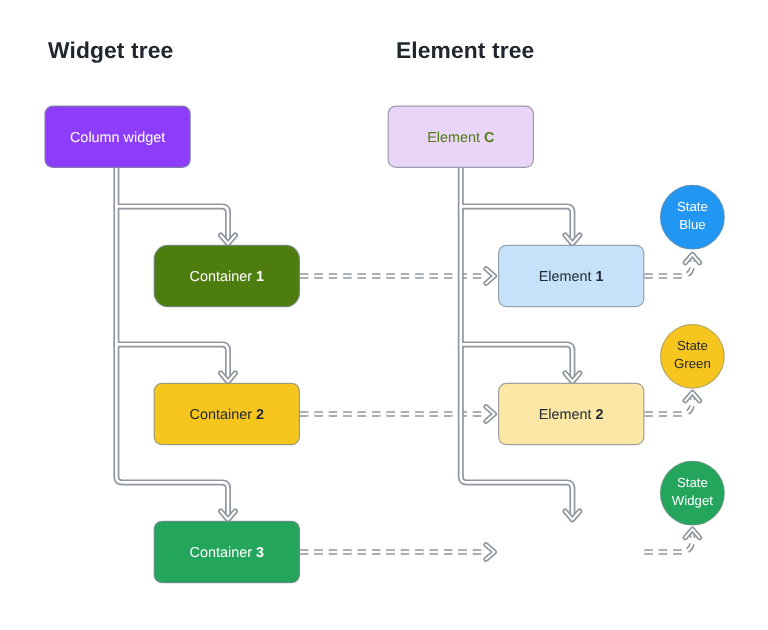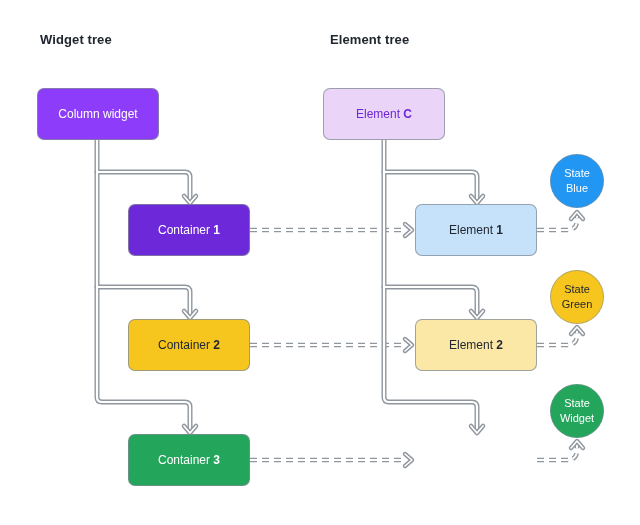--- a/index.html
+++ b/index.html
@@ -1,21 +1,21 @@
 <!DOCTYPE html>
 <html><head>
 <meta charset="utf-8">
 <style>
   html,body{margin:0;padding:0;background:#fff;}
   #stage{
     position:relative;width:640px;height:525px;background:#fff;overflow:hidden;
     font-family:"Liberation Sans",sans-serif;
   }
   .heading{
-    position:absolute;top:32px;font-size:13px;font-weight:700;letter-spacing:.1px;
+    position:absolute;top:32px;font-size:19px;font-weight:700;letter-spacing:.1px;
   }
   #heading-widget{left:40px;}
   #heading-element{left:330px;}
   svg#wires{position:absolute;left:0;top:0;pointer-events:none;}
   .node{
     position:absolute;width:122px;height:52px;box-sizing:border-box;
     border:1.5px solid rgba(130,140,150,.75);border-radius:7px;
     display:flex;align-items:center;justify-content:center;
     font-size:12px;font-weight:500;white-space:nowrap;
   }
@@ -115,31 +115,31 @@
       <path d="M184 426 L190 433 L196 426"></path>
       <path d="M471 196 L477 203 L483 196"></path>
       <path d="M471 311 L477 318 L483 311"></path>
       <path d="M471 426 L477 433 L483 426"></path>
     </g>
   </svg>
 
   <div class="node" id="node-column-widget" style="background-color: rgb(141, 61, 250); color: rgb(255, 255, 255);">
     <span>Column widget</span>
   </div>
-  <div class="node" id="node-container-1" style="background-color: #6d28d9; color: rgb(255, 255, 255);">
+  <div class="node" id="node-container-1" style="background-color: #4d7c0f; color: rgb(255, 255, 255); border-radius: 12px;">
     <span><span>Container</span>&nbsp;<b>1</b></span>
   </div>
   <div class="node" id="node-container-2" style="background-color: rgb(246, 198, 30); color: rgb(34, 40, 49);">
     <span><span>Container</span>&nbsp;<b>2</b></span>
   </div>
   <div class="node" id="node-container-3" style="background-color: rgb(35, 165, 92); color: rgb(255, 255, 255);">
     <span><span>Container</span>&nbsp;<b>3</b></span>
   </div>
 
-  <div class="node" id="node-element-c" style="background-color: rgb(234, 212, 248); color: #6d28d9;">
+  <div class="node" id="node-element-c" style="background-color: rgb(234, 212, 248); color: #4d7c0f;">
     <span><span>Element</span>&nbsp;<b>C</b></span>
   </div>
   <div class="node" id="node-element-1" style="background-color: rgb(198, 226, 251); color: rgb(34, 40, 49);">
     <span><span>Element</span>&nbsp;<b>1</b></span>
   </div>
   <div class="node" id="node-element-2" style="background-color: rgb(251, 232, 166); color: rgb(34, 40, 49); text-align: right;">
     <span><span>Element</span>&nbsp;<b>2</b></span>
   </div>
 
   <div class="state" id="state-blue" style="background-color: rgb(33, 150, 243); color: rgb(255, 255, 255);">

